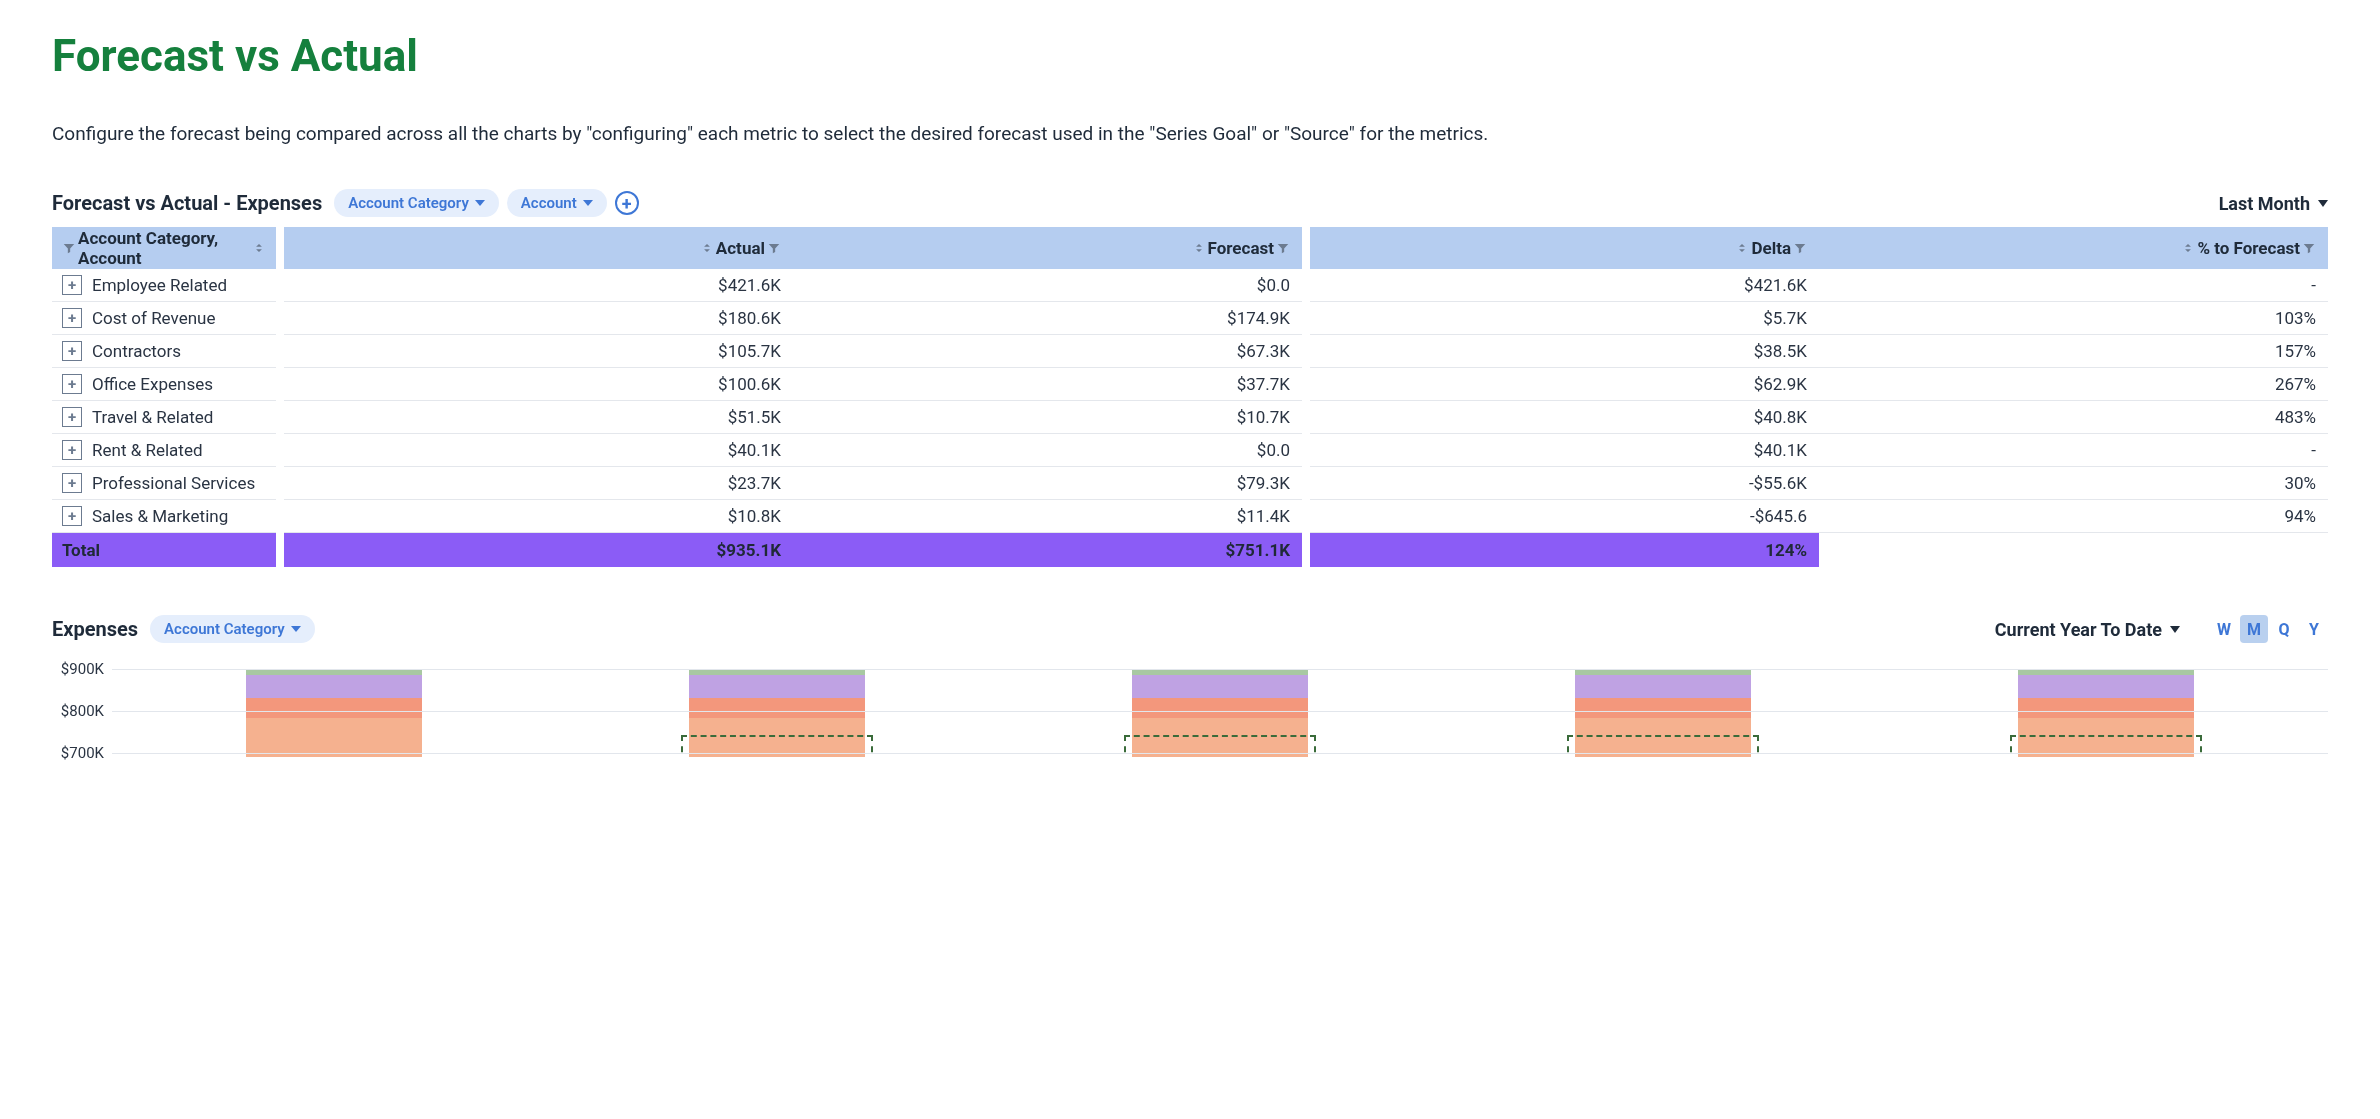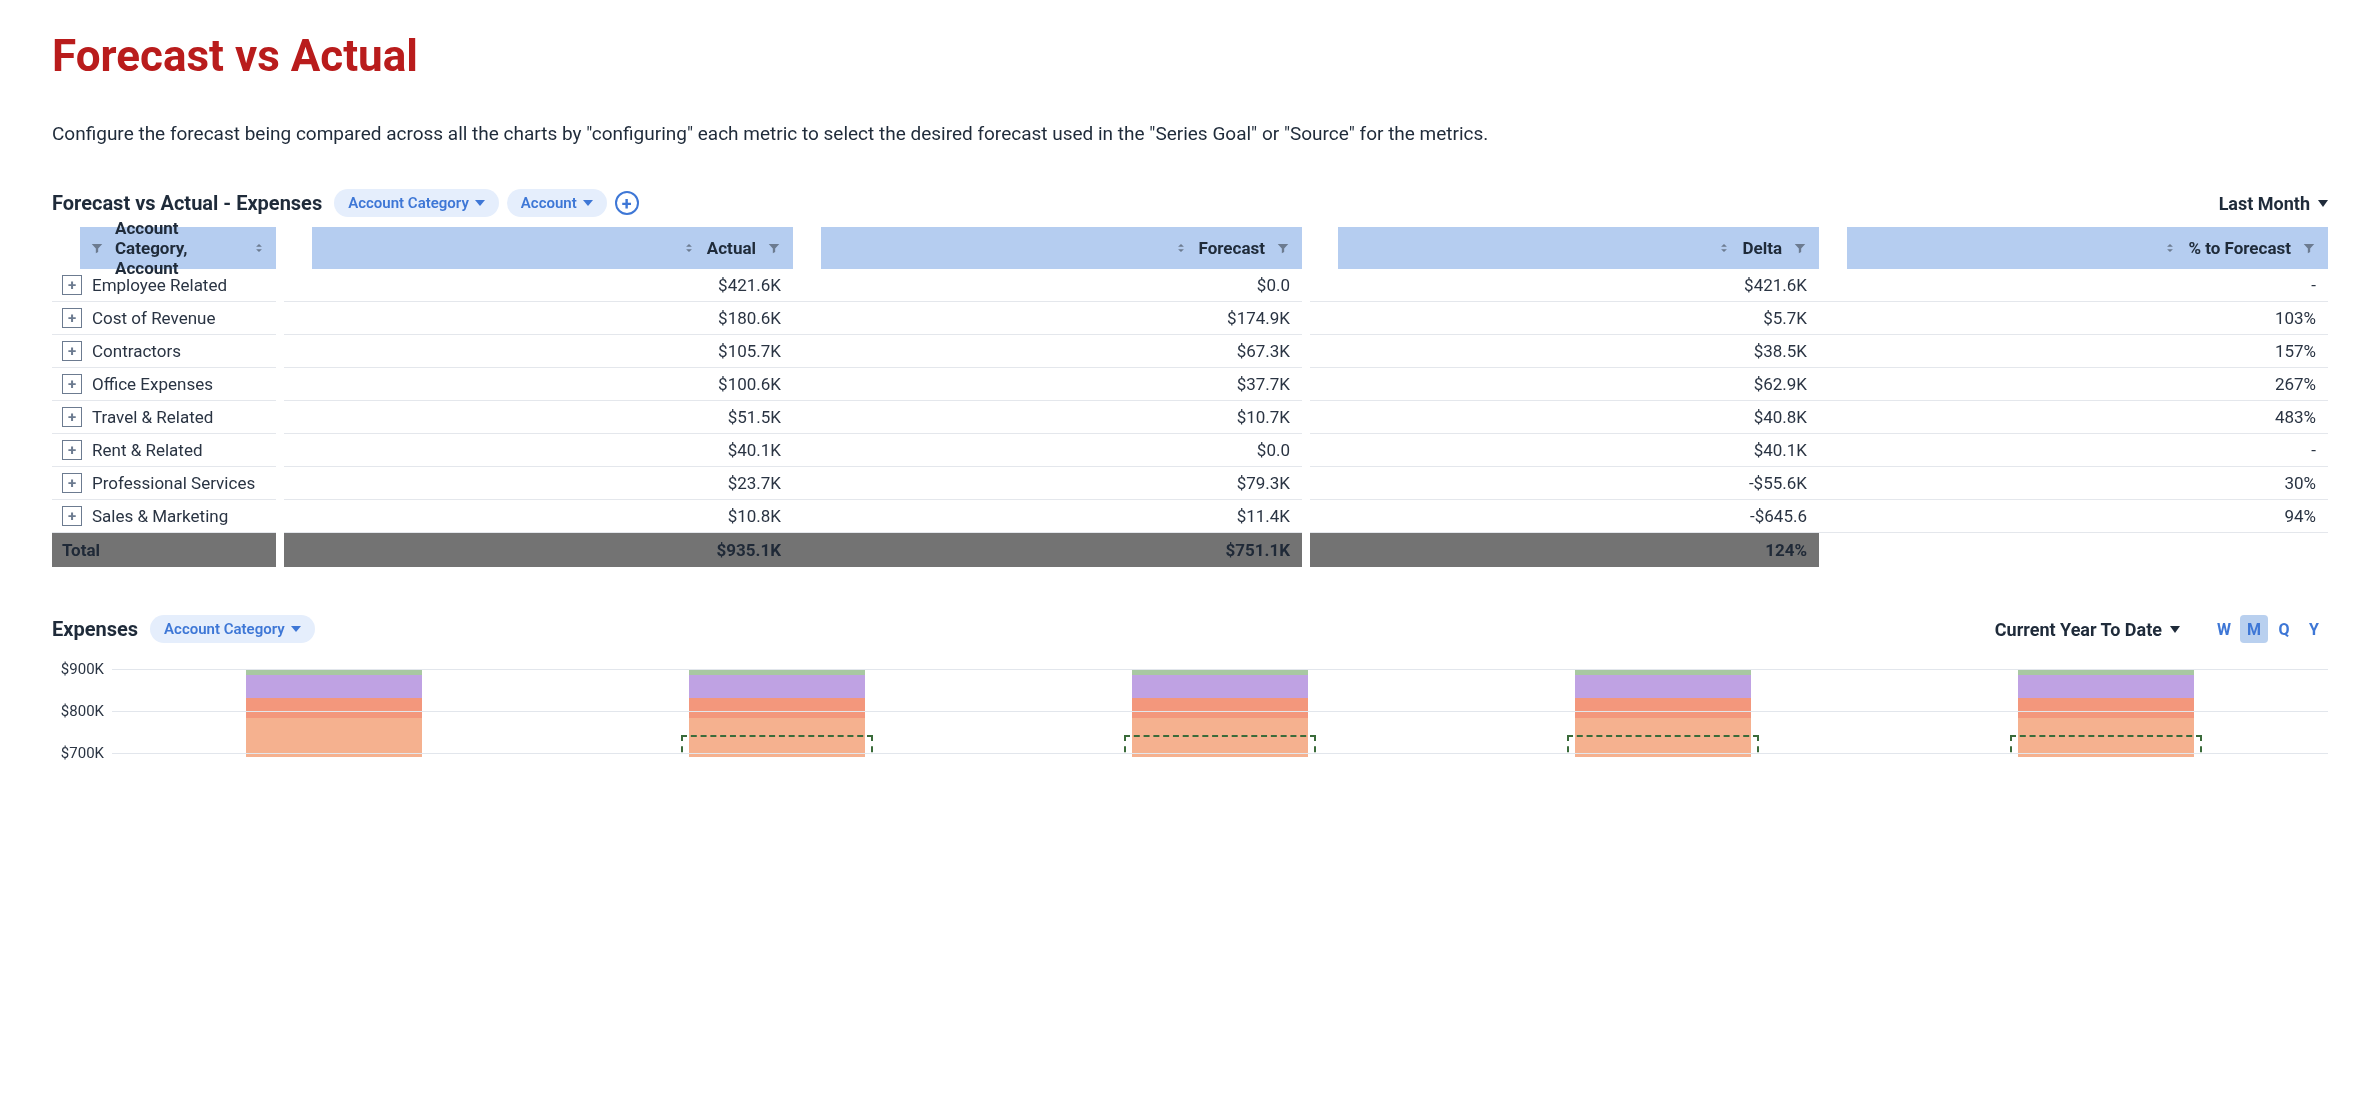--- a/index.html
+++ b/index.html
@@ -5,21 +5,21 @@
   * { box-sizing: border-box; margin: 0; padding: 0; }
   body {
     font-family: -apple-system, BlinkMacSystemFont, "Segoe UI", Roboto, Helvetica, Arial, sans-serif;
     background: #fff;
     color: #1f2937;
     padding: 30px 52px;
   }
   h1.page-title {
     font-size: 44px;
     font-weight: 700;
-    color: #b91c1c;
+    color: #15803d;
     margin-bottom: 40px;
   }
   .page-desc {
     font-size: 19px;
     color: #1f2b3a;
     margin-bottom: 44px;
   }
 
   
   .section-header {
@@ -88,23 +88,22 @@
     grid-template-columns: 224px 8px 1fr 1fr 8px 1fr 1fr;
     font-size: 17px;
   }
   .thead-cell, .tbody-cell, .tfoot-cell { padding: 8px 10px; }
   .thead-cell {
     background: #b5cdf0;
     font-weight: 700;
     color: #1f2b3a;
     display: flex;
     align-items: center;
-    gap: 11px;
+    gap: 2px;
     height: 42px;
-    margin-left: 28px;
   }
   .thead-cell.right, .tbody-cell.right, .tfoot-cell.right { justify-content: flex-end; text-align: right; padding-right: 12px;}
   .gap-col { background: transparent; }
   .filter-icon, .sort-icon {
     display:inline-flex; align-items:center; justify-content:center;
     color:#6c7b90;
   }
   .filter-icon svg, .sort-icon svg { width:14px; height:14px; }
 
   .tbody-cell {
@@ -121,21 +120,21 @@
     display: inline-flex;
     align-items:center; justify-content:center;
     margin-right: 10px;
     font-size: 15px;
     color:#6c7b90;
     font-weight: 700;
     line-height: 1;
     cursor:pointer;
   }
   .tfoot-cell {
-    background: #737373;
+    background: #8b5cf6;
     font-weight: 700;
     display:flex; align-items:center;
     height: 34px;
   }
 
   
   .section2 { margin-top: 48px; }
 
   .gran-group { display:flex; gap:2px; }
   .gran-btn {

